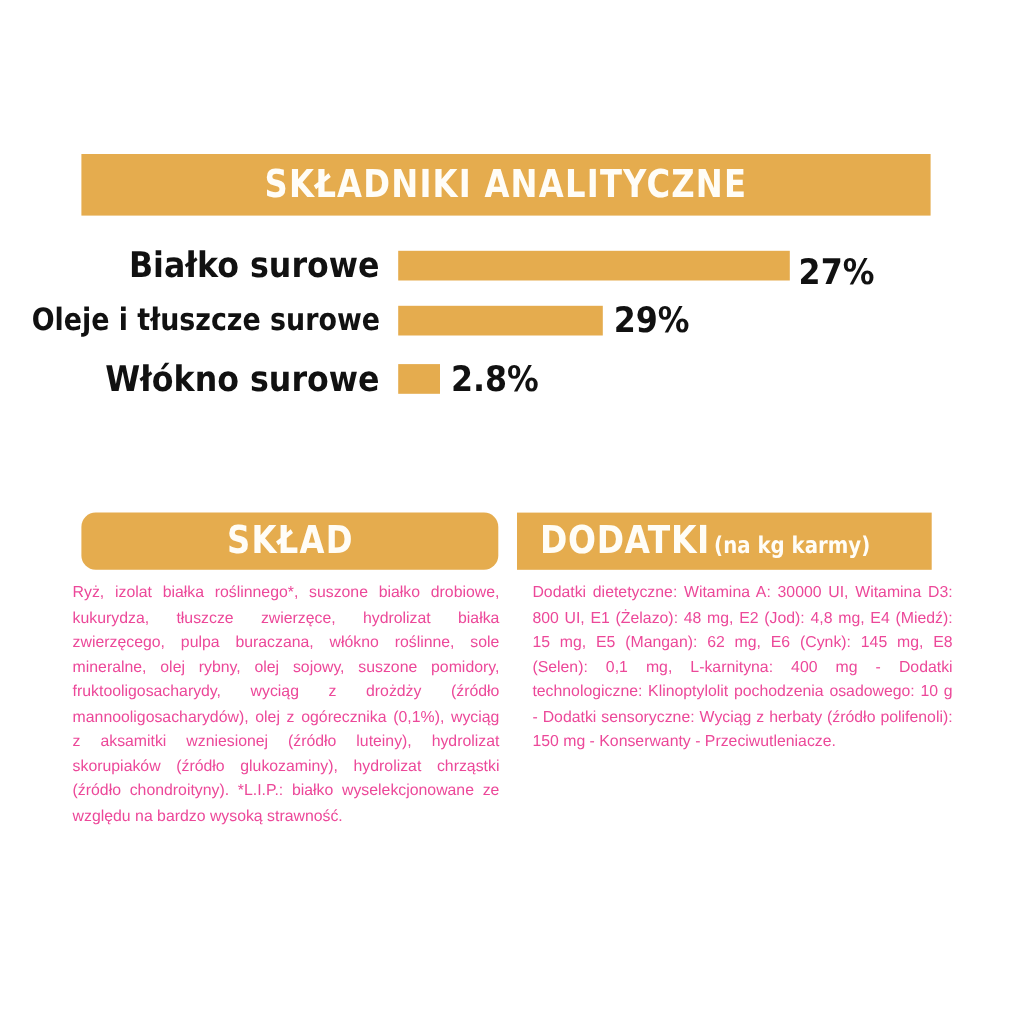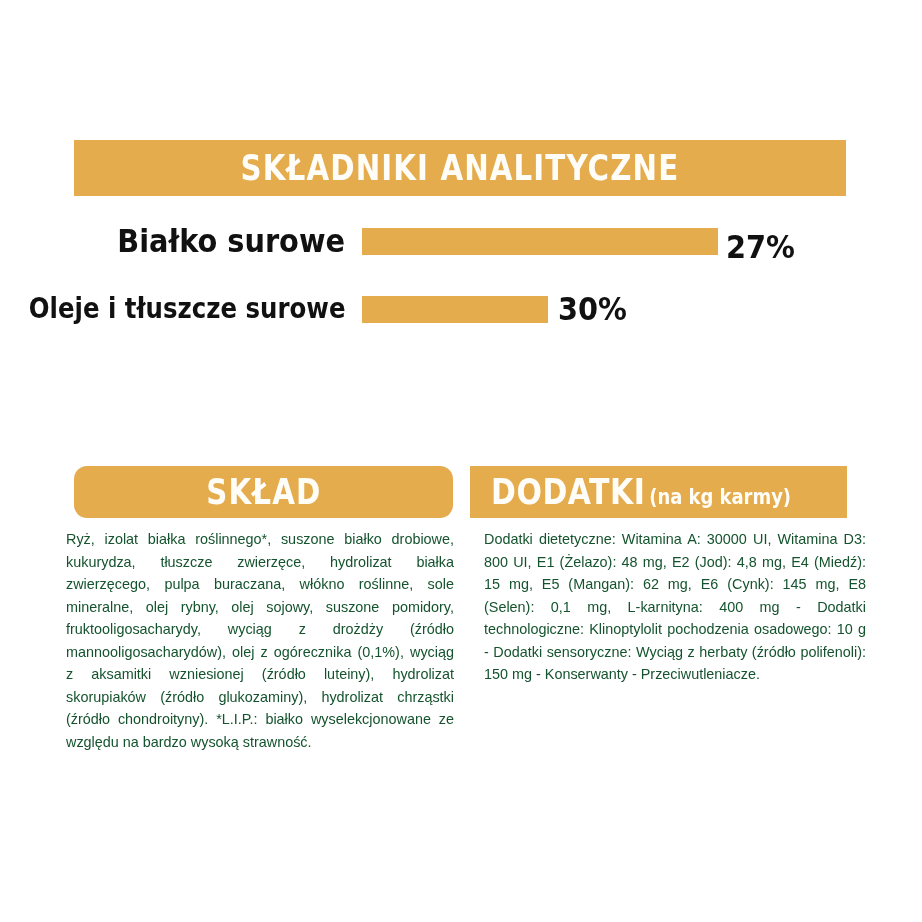--- a/index.html
+++ b/index.html
@@ -62,21 +62,21 @@
   }
   .nutrient-row {
     position: absolute;
     left: 0;
     width: 922px;
     height: 46px;
     display: flex;
     align-items: center;
   }
   .nutrient-row.r0 { top: 0px; }
-  .nutrient-row.r1 { top: 68px; }
+  .nutrient-row.r1 { top: 50px; }
   .nutrient-row.r2 { top: 103px; }
 
   .nutrient-label {
     position: absolute;
     right: 577px; 
     color: #111111;
     font-family: "Liberation Sans Narrow", "DejaVu Sans Condensed", "Liberation Sans", sans-serif;
     font-weight: 700;
     white-space: nowrap;
     text-align: right;
@@ -142,21 +142,21 @@
     color: #fffdf7;
     font-family: "Liberation Sans Narrow", "DejaVu Sans Condensed", "Liberation Sans", sans-serif;
     font-weight: 700;
     font-size: 21px;
     margin-left: 4px;
     white-space: nowrap;
   }
 
   .panel-body {
     position: absolute;
-    color: #14532d;
+    color: #ec4899;
     font-family: "Liberation Sans", sans-serif;
     font-size: 14.4px;
     line-height: 22.5px;
     text-align: justify;
     text-justify: inter-word;
   }
   #composition-text {
     left: 66px;
     top: 528px;
     width: 388px;
@@ -190,23 +190,28 @@
 
     <div class="nutrient-row r0">
       <span class="nutrient-label">Białko surowe</span>
       <span class="nutrient-bar"></span>
       <span class="nutrient-value">27%</span>
     </div>
 
     <div class="nutrient-row r1">
       <span class="nutrient-label">Oleje i tłuszcze surowe</span>
       <span class="nutrient-bar"></span>
-      <span class="nutrient-value">30%</span>
+      <span class="nutrient-value">29%</span>
     </div>
 
+    <div class="nutrient-row r2">
+      <span class="nutrient-label">Włókno surowe</span>
+      <span class="nutrient-bar"></span>
+      <span class="nutrient-value">2.8%</span>
+    </div>
 
   </div>
 
   <div class="section-banner" id="composition-banner">
     <span class="banner-title">SKŁAD</span>
   </div>
   <div class="panel-body" id="composition-text">Ryż, izolat białka roślinnego*, suszone białko drobiowe, kukurydza, tłuszcze zwierzęce, hydrolizat białka zwierzęcego, pulpa buraczana, włókno roślinne, sole mineralne, olej rybny, olej sojowy, suszone pomidory, fruktooligosacharydy, wyciąg z drożdży (źródło mannooligosacharydów), olej z ogórecznika (0,1%), wyciąg z aksamitki wzniesionej (źródło luteiny), hydrolizat skorupiaków (źródło glukozaminy), hydrolizat chrząstki (źródło chondroityny). *L.I.P.: białko wyselekcjonowane ze względu na bardzo wysoką strawność.</div>
 
   <div class="section-banner" id="additives-banner">
     <span class="additives-title-wrap">

